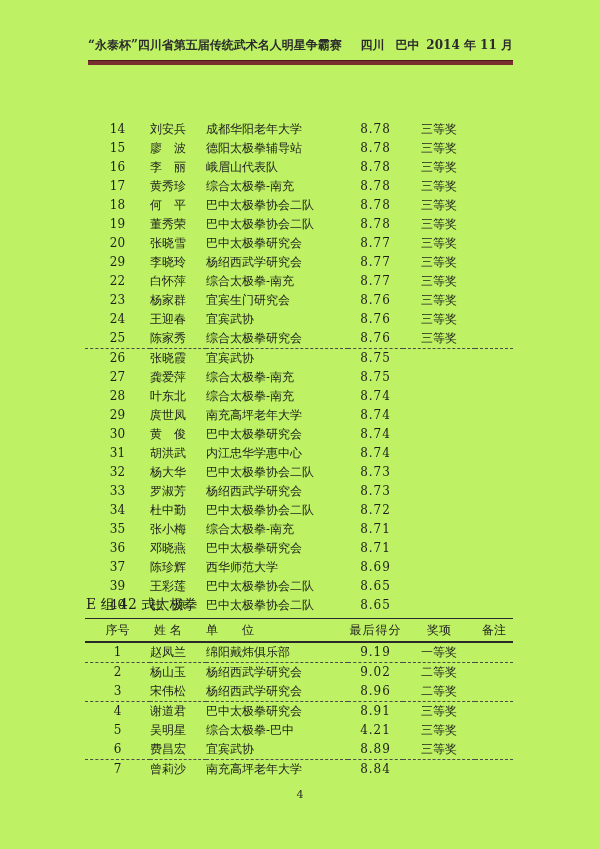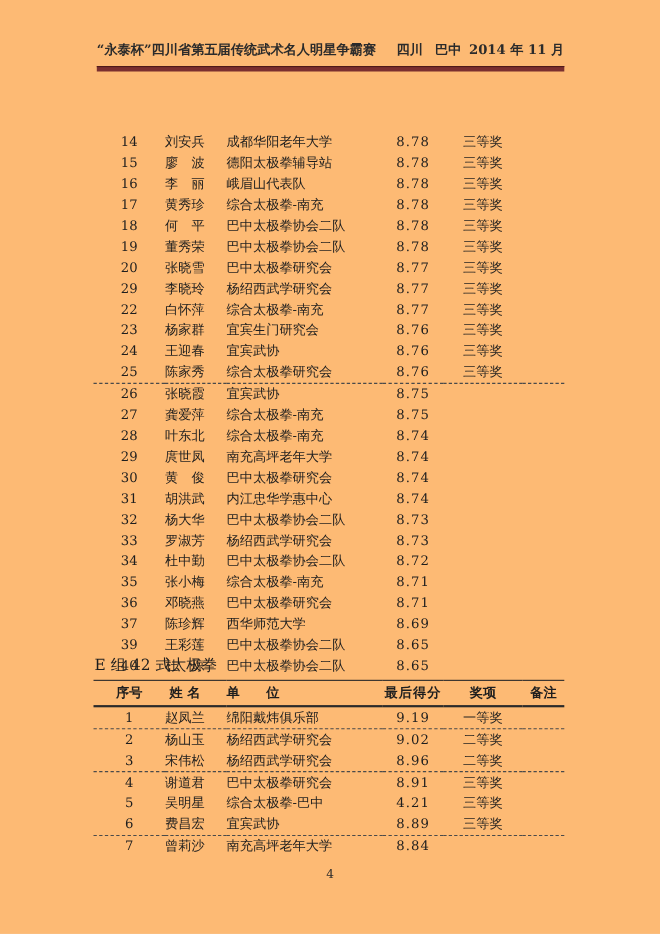--- a/index.html
+++ b/index.html
@@ -1,17 +1,17 @@
 <!DOCTYPE html>
 <html><head>
 <meta charset="utf-8">
 <style>
   html,body{margin:0;padding:0;background:#e9e9e9;}
   .page{
-    position:relative;width:600px;height:849px;background:#fdba74;
+    position:relative;width:600px;height:849px;background:#bef264;
     font-family:"DejaVu Serif","Liberation Serif",serif;color:#1e1e1e;
     overflow:hidden;margin:0 auto;
   }
   .doc-header{
     position:absolute;top:37px;left:88px;width:425px;
     display:flex;justify-content:center;align-items:baseline;
     font-size:12px;font-weight:bold;color:#2b2b2b;white-space:nowrap;
   }
   .doc-header .hgap1{display:inline-block;width:22px;}
   .doc-header .hgap2{display:inline-block;width:13px;}
@@ -25,21 +25,21 @@
     position:absolute;left:85px;
   }
   table.t1{top:76px;margin-top:44px;}
   table.t2{top:618px;}
   .results td,.results th{
     padding:0;margin:0;font-size:12px;font-weight:normal;
     height:19px;vertical-align:middle;white-space:nowrap;overflow:visible;
     line-height:19px;color:#1e1e1e;
   }
   .results thead th{
-    font-weight:bold;height:22px;line-height:22px;
+    font-weight:normal;height:22px;line-height:22px;
     border-top:1.5px solid #2a2a2a;border-bottom:2px solid #2a2a2a;
   }
   .col-no{width:65px;}
   .col-name{width:56px;}
   .col-unit{width:142px;}
   .col-score{width:55px;}
   .col-award{width:72px;}
   .col-remark{width:38px;}
   .cell-no{text-align:center;}
   .cell-name{text-align:left;padding-left:13px;}

